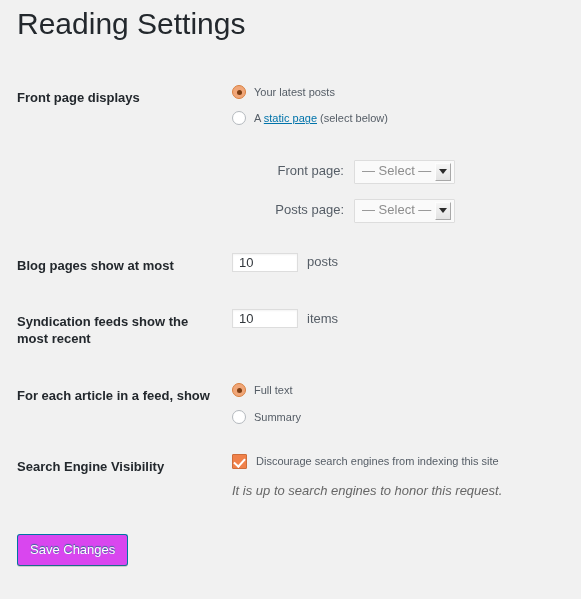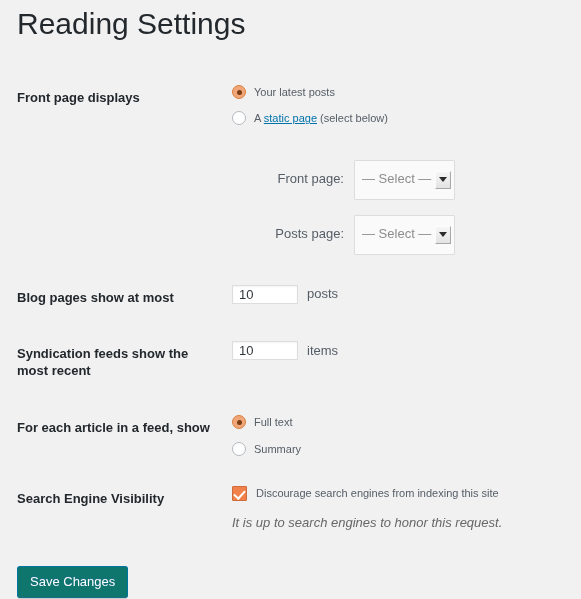--- a/index.html
+++ b/index.html
@@ -141,21 +141,21 @@
   .select-row .sel-label {
     width: 100px;
     text-align: right;
     padding-right: 10px;
     font-size: 13px;
     color: #555d66;
     white-space: nowrap;
   }
   .fakeselect {
     width: 101px;
-    height: 40px;
+    height: 24px;
     border: 1px solid #ddd;
     background: #fafafa;
     box-sizing: border-box;
     display: flex;
     align-items: center;
     position: relative;
     font-size: 13px;
     color: #8d8d8d;
     border-radius: 1px;
   }
@@ -210,21 +210,21 @@
   .description {
     font-style: italic;
     color: #666;
     font-size: 13px;
     margin-top: 14px;
   }
 
   
   .submit-area { padding: 0 0 0 5px; margin-top: 6px; }
   button.button-primary {
-    background: #0f766e;
+    background: #d946ef;
     border: 1px solid #0074a2;
     border-bottom-color: #1b6e8a;
     color: #fff;
     font-family: "Liberation Sans", sans-serif;
     font-size: 13px;
     line-height: 1;
     padding: 8px 12px 9px;
     border-radius: 3px;
     cursor: pointer;
     box-shadow: 0 1px 0 rgba(0,0,0,.15);

